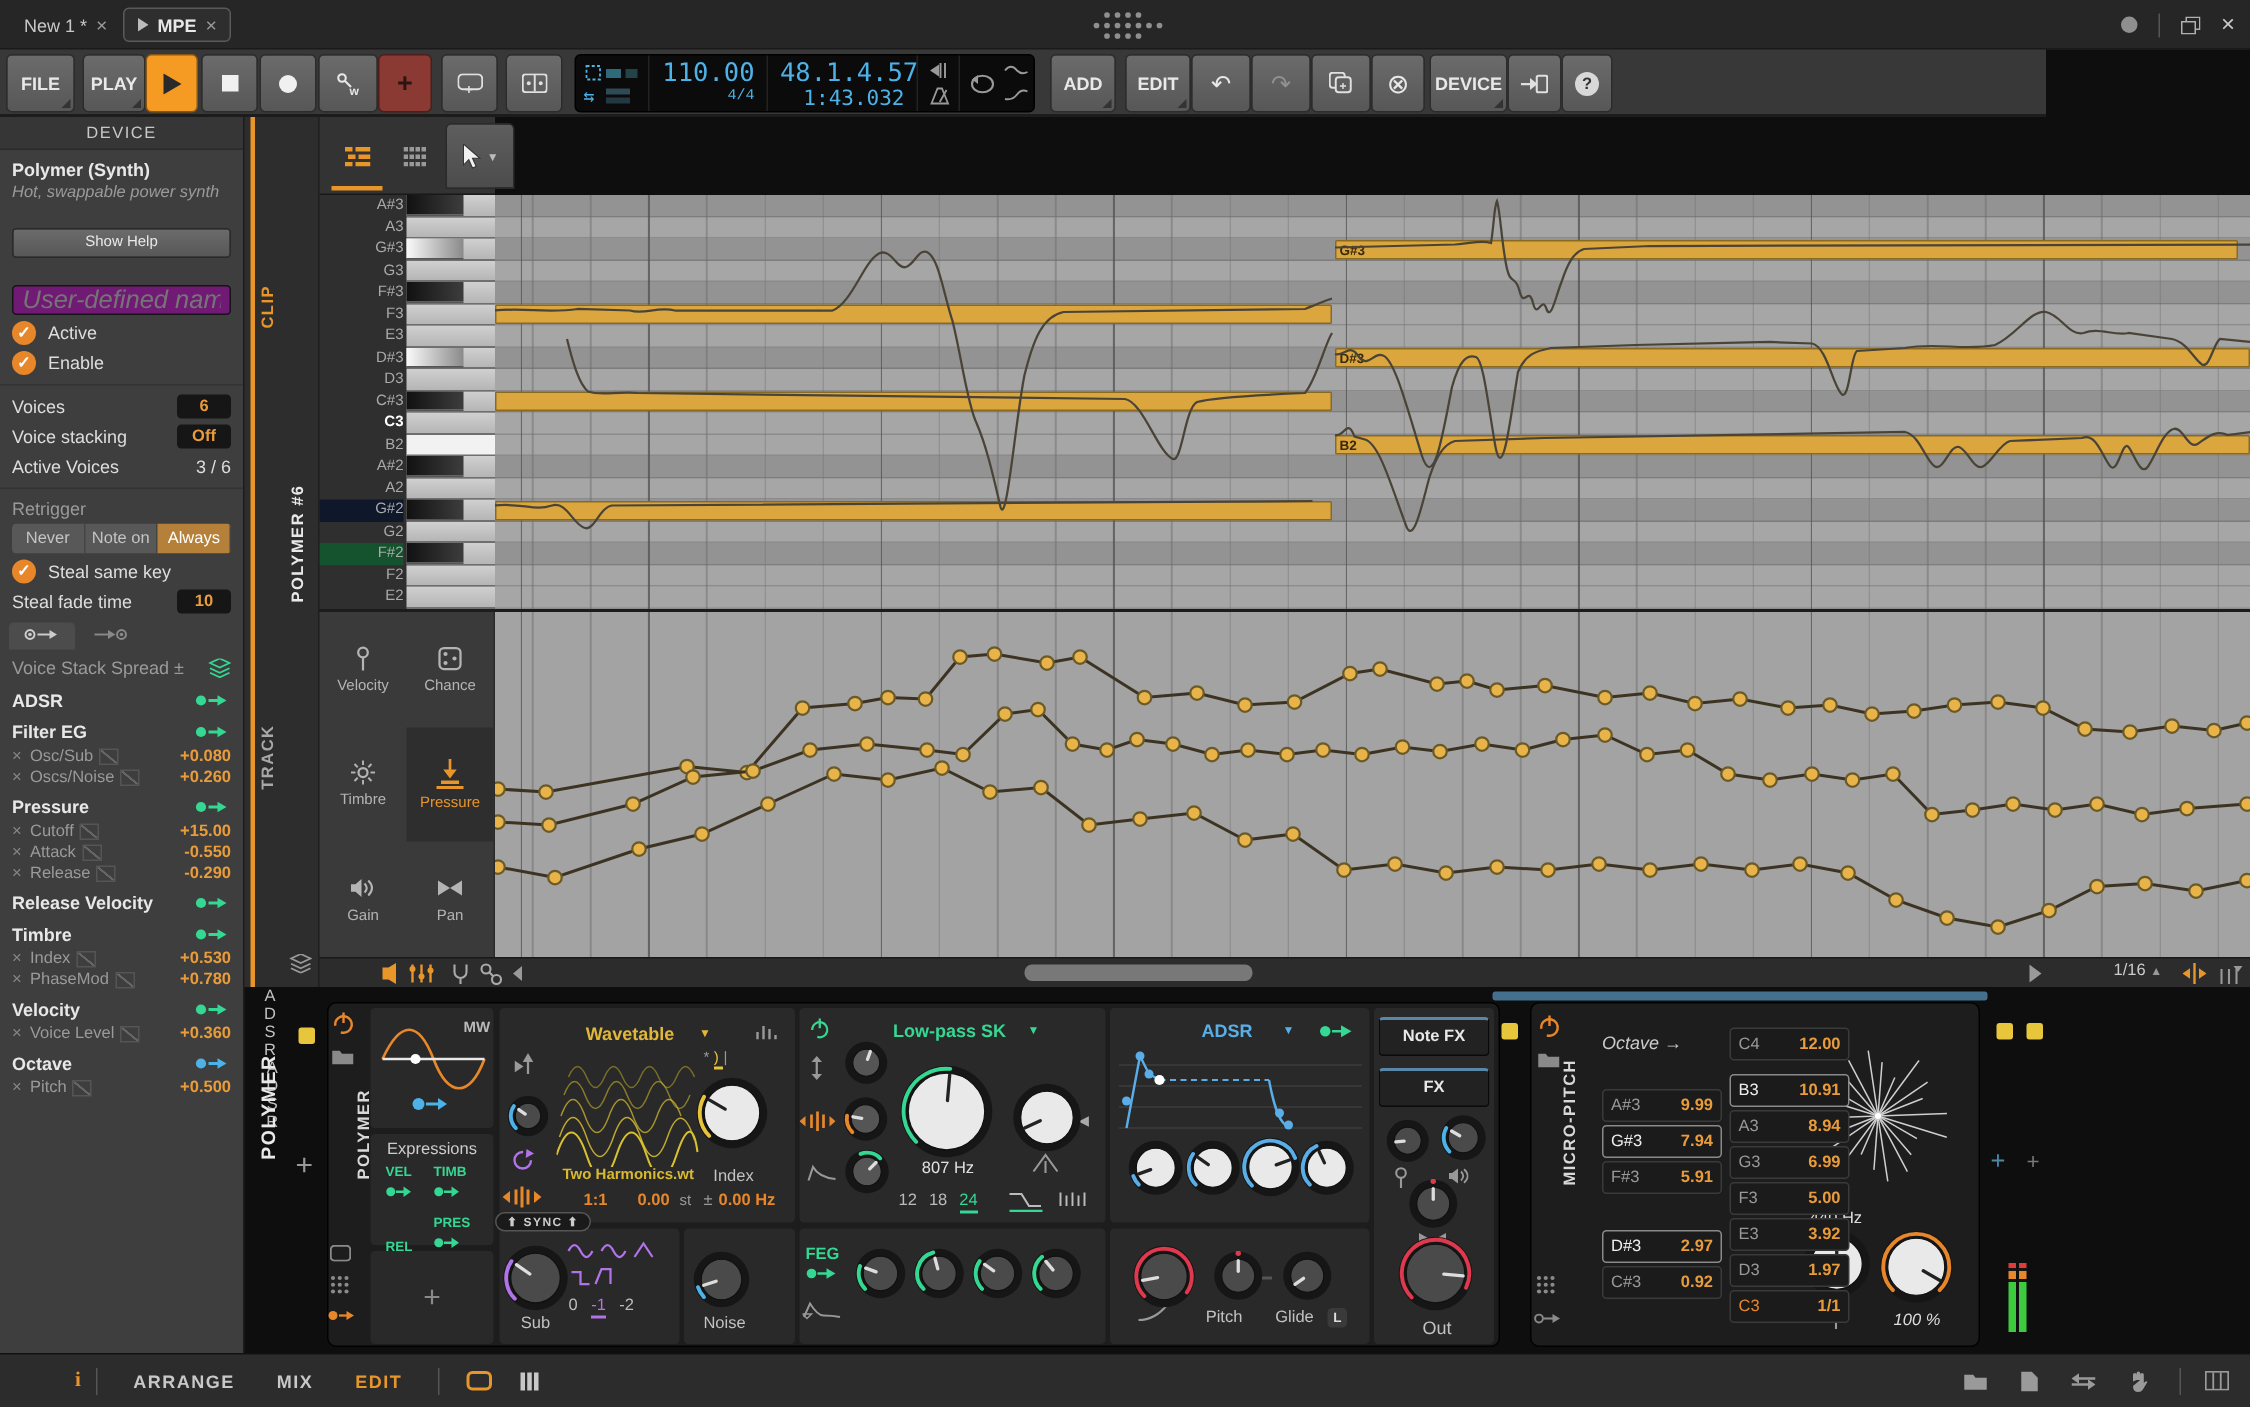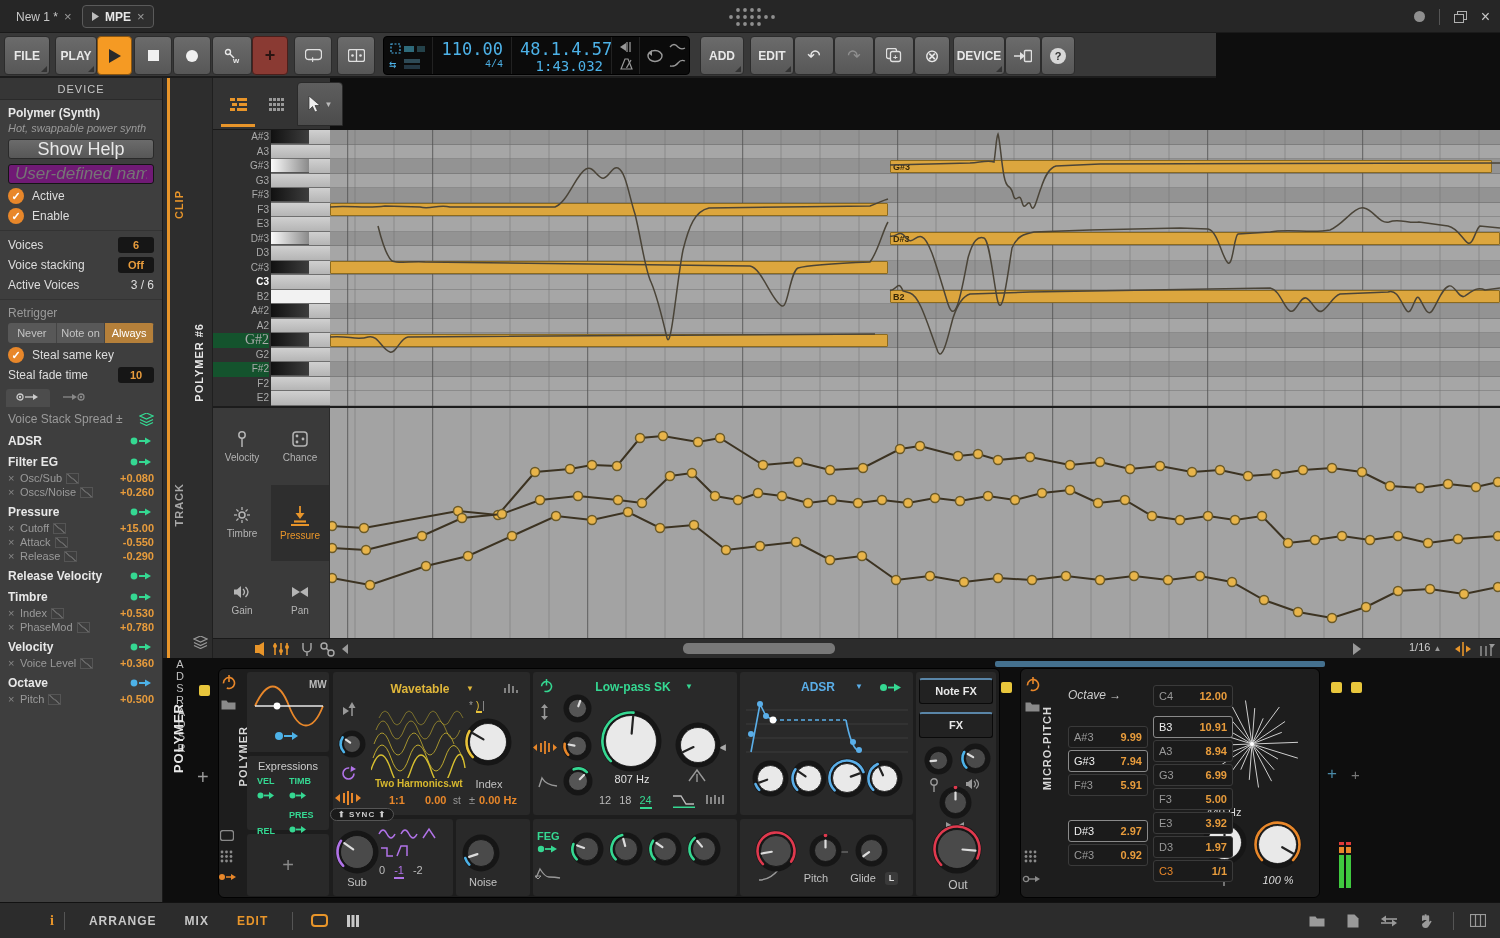--- a/index.html
+++ b/index.html
@@ -7,38 +7,38 @@
   .app{position:relative;width:1500px;height:938px;background:#0e0e0e;font-family:"Liberation Sans",sans-serif;overflow:hidden;color:#ddd;}
   .abs{position:absolute;}
   
   .titlebar{position:absolute;left:0;top:0;width:1500px;height:33px;background:#262626;border-bottom:1px solid #1a1a1a;}
   .tab{position:absolute;top:5px;height:23px;display:flex;align-items:center;gap:6px;padding:0 8px;font-size:12px;color:#c8c8c8;}
   .tab.boxed{border:1px solid #5a5a5a;border-radius:4px;background:#2e2e2e;color:#e8e8e8;}
   .tab .close{color:#9a9a9a;font-size:13px;}
   .winbtns{position:absolute;right:10px;top:0;height:33px;display:flex;align-items:center;gap:14px;color:#b0b0b0;}
   .windot{width:11px;height:11px;border-radius:50%;background:#8f8f8f;}
   
-  .toolbar{position:absolute;left:0;top:33px;width:1216px;height:45px;background:#383838;border-bottom:2px solid #1c1c1c;}
+  .toolbar{position:absolute;left:0;top:33px;width:1364px;height:45px;background:#383838;border-bottom:2px solid #1c1c1c;}
   .tbtn{position:absolute;top:3px;height:39px;background:linear-gradient(#6b6b6b,#575757);border:1px solid #2c2c2c;border-radius:4px;color:#e8e8e8;font-size:12px;font-weight:bold;display:flex;align-items:center;justify-content:center;}
   .tbtn.fold::after{content:"";position:absolute;right:2px;bottom:2px;border-left:6px solid transparent;border-bottom:6px solid #333;}
   .tbtn.orange{background:#f59a23;border-color:#8a5510;}
   .tbtn.maroon{background:#8a3a33;border-color:#4a1f1b;}
   .transport{position:absolute;top:3px;height:39px;background:#0b0b0b;border:1px solid #000;border-radius:4px;display:flex;}
   .tseg{height:100%;border-right:1px solid #222;position:relative;}
   .tnum{font-family:"DejaVu Sans Mono",monospace;color:#4db2e8;text-align:right;line-height:1.1;}
   
   .inspector{position:absolute;left:0;top:78px;width:163px;height:824px;background:#3e3e3e;border-right:1px solid #1a1a1a;font-size:12px;}
   .insp-h{height:22px;background:#363636;border-bottom:1px solid #2a2a2a;text-align:center;line-height:22px;font-size:11px;letter-spacing:1px;color:#c8c8c8;}
   .insp-body{padding:6px 8px 0 8px;}
   .row{display:flex;align-items:center;margin:4px 0;min-height:16px;}
   .grow{flex:1;}
   .glabel{color:#9a9a9a;}
   .vbox{background:#161616;border-radius:3px;color:#e89c3c;font-weight:bold;text-align:center;min-width:36px;padding:2px 4px;font-size:11px;}
   .chk{width:16px;height:16px;border-radius:50%;background:#e8872a;color:#fff;font-size:11px;font-weight:bold;text-align:center;line-height:16px;margin-right:8px;}
-  .helpbtn{width:100%;height:20px;background:linear-gradient(#6b6b6b,#575757);border:1px solid #2a2a2a;border-radius:3px;color:#e8e8e8;font-size:18px;text-align:center;line-height:18px;margin:5px 0;}
+  .helpbtn{width:100%;height:20px;background:linear-gradient(#6b6b6b,#575757);border:1px solid #2a2a2a;border-radius:3px;color:#e8e8e8;font-size:10px;text-align:center;line-height:18px;margin:18px 0;}
   .nameinput{width:100%;height:20px;background:#701a75;border:1px solid #151515;border-radius:3px;color:#999;font-style:italic;font-size:17px;padding:0 6px;font-family:"Liberation Sans",sans-serif;}
   .divider{height:1px;background:#333;margin:6px -8px;}
   .seg{display:flex;height:20px;border-radius:3px;overflow:hidden;margin:3px 0;}
   .seg div{flex:1;background:#585858;color:#c4c4c4;font-size:11px;text-align:center;line-height:20px;border-right:1px solid #444;}
   .seg div.sel{background:#b5803a;color:#fff;}
   .itab{display:flex;gap:2px;margin:6px -2px 2px -2px;}
   .itab>div{padding:2px 10px;border-radius:3px 3px 0 0;}
   .itab>div.sel{background:#4c4c4c;}
   .modhead{display:flex;align-items:center;margin:7px 0 3px 0;}
   .modhead .mname{font-weight:bold;color:#e8e8e8;}
@@ -514,21 +514,21 @@
       <div style="position: absolute; left: 0px; top: 145.263px; width: 56px; height: 14.5263px; text-align: right; font-size: 10px; line-height: 14.5263px; color: rgb(255, 255, 255); font-weight: bold; background: rgb(47, 47, 47);">C3</div>
       <div style="position: absolute; left: 58px; top: 145.263px; width: 59px; height: 14.5263px; border-bottom: 1px solid rgb(111, 111, 111); background: linear-gradient(rgb(208, 208, 208), rgb(181, 181, 181));"></div>
       <div style="position: absolute; left: 0px; top: 159.789px; width: 56px; height: 14.5263px; text-align: right; font-size: 10px; line-height: 14.5263px; color: rgb(170, 170, 170); font-weight: normal; background: rgb(47, 47, 47);">B2</div>
       <div style="position: absolute; left: 58px; top: 159.789px; width: 59px; height: 14.5263px; border-bottom: 1px solid rgb(111, 111, 111); background: rgb(242, 242, 242);"></div>
       <div style="position: absolute; left: 0px; top: 174.316px; width: 56px; height: 14.5263px; text-align: right; font-size: 10px; line-height: 14.5263px; color: rgb(170, 170, 170); font-weight: normal; background: rgb(47, 47, 47);">A#2</div>
       <div style="position: absolute; left: 58px; top: 174.316px; width: 59px; height: 14.5263px; border-bottom: 1px solid rgb(111, 111, 111); background: linear-gradient(rgb(208, 208, 208), rgb(181, 181, 181));">
         <div style="position: absolute; left: 0px; top: 0px; width: 38px; height: 13.5263px; background: linear-gradient(90deg, rgb(17, 17, 17), rgb(61, 61, 61)); border-bottom: 1px solid rgb(85, 85, 85);"></div>
       </div>
       <div style="position: absolute; left: 0px; top: 188.842px; width: 56px; height: 14.5263px; text-align: right; font-size: 10px; line-height: 14.5263px; color: rgb(170, 170, 170); font-weight: normal; background: rgb(47, 47, 47);">A2</div>
       <div style="position: absolute; left: 58px; top: 188.842px; width: 59px; height: 14.5263px; border-bottom: 1px solid rgb(111, 111, 111); background: linear-gradient(rgb(208, 208, 208), rgb(181, 181, 181));"></div>
-      <div style="position: absolute; left: 0px; top: 203.368px; width: 56px; height: 14.5263px; text-align: right; font-size: 14px; line-height: 14.5263px; color: rgb(170, 170, 170); font-weight: normal; background: #14532d; font-family: Liberation Serif, serif;">G#2</div>
+      <div style="position: absolute; left: 0px; top: 203.368px; width: 56px; height: 14.5263px; text-align: right; font-size: 10px; line-height: 14.5263px; color: rgb(170, 170, 170); font-weight: normal; background: #0f172a;">G#2</div>
       <div style="position: absolute; left: 58px; top: 203.368px; width: 59px; height: 14.5263px; border-bottom: 1px solid rgb(111, 111, 111); background: linear-gradient(rgb(208, 208, 208), rgb(181, 181, 181));">
         <div style="position: absolute; left: 0px; top: 0px; width: 38px; height: 13.5263px; background: linear-gradient(90deg, rgb(17, 17, 17), rgb(61, 61, 61)); border-bottom: 1px solid rgb(85, 85, 85);"></div>
       </div>
       <div style="position: absolute; left: 0px; top: 217.895px; width: 56px; height: 14.5263px; text-align: right; font-size: 10px; line-height: 14.5263px; color: rgb(170, 170, 170); font-weight: normal; background: rgb(47, 47, 47);">G2</div>
       <div style="position: absolute; left: 58px; top: 217.895px; width: 59px; height: 14.5263px; border-bottom: 1px solid rgb(111, 111, 111); background: linear-gradient(rgb(208, 208, 208), rgb(181, 181, 181));"></div>
       <div style="position: absolute; left: 0px; top: 232.421px; width: 56px; height: 14.5263px; text-align: right; font-size: 10px; line-height: 14.5263px; color: rgb(170, 170, 170); font-weight: normal; background: #14532d;">F#2</div>
       <div style="position: absolute; left: 58px; top: 232.421px; width: 59px; height: 14.5263px; border-bottom: 1px solid rgb(111, 111, 111); background: linear-gradient(rgb(208, 208, 208), rgb(181, 181, 181));">
         <div style="position: absolute; left: 0px; top: 0px; width: 38px; height: 13.5263px; background: linear-gradient(90deg, rgb(17, 17, 17), rgb(61, 61, 61)); border-bottom: 1px solid rgb(85, 85, 85);"></div>
       </div>
       <div style="position: absolute; left: 0px; top: 246.947px; width: 56px; height: 14.5263px; text-align: right; font-size: 10px; line-height: 14.5263px; color: rgb(170, 170, 170); font-weight: normal; background: rgb(47, 47, 47);">F2</div>

